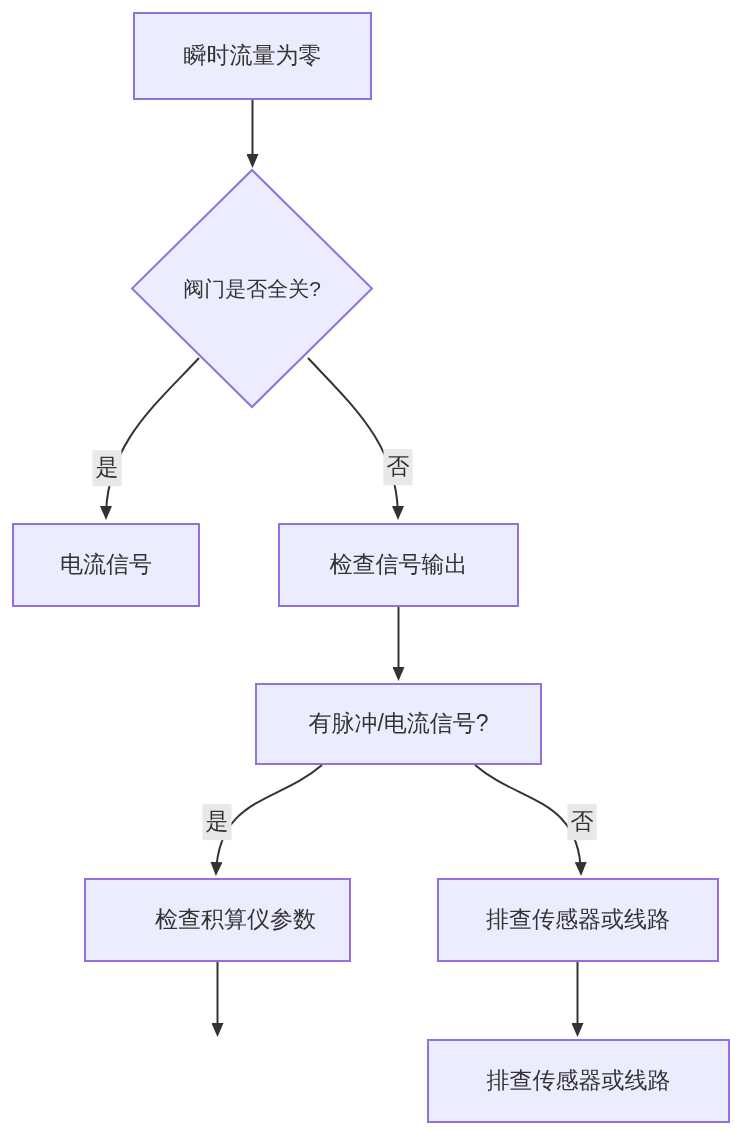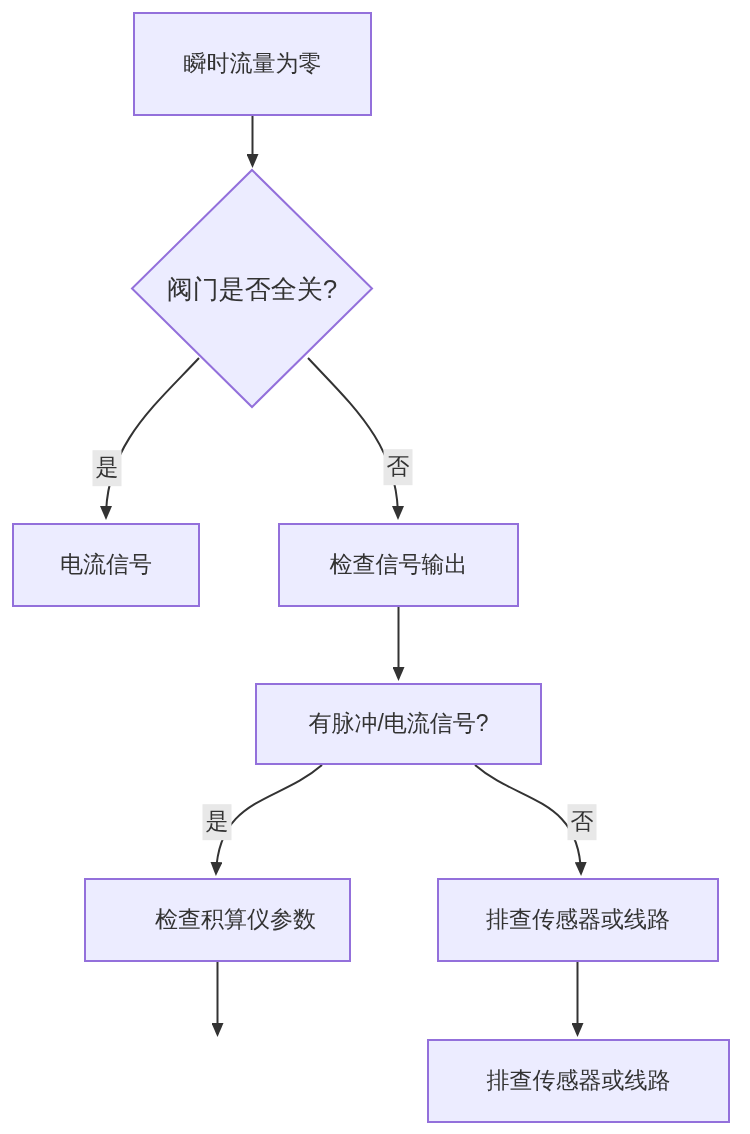--- a/index.html
+++ b/index.html
@@ -45,21 +45,21 @@
     font-size: 23px;
     line-height: 1.3;
   }
   .diamond-label {
     position: absolute;
     display: flex;
     align-items: center;
     justify-content: center;
     text-align: center;
     color: #333333;
-    font-size: 26px;
+    font-size: 21px;
     background: transparent;
   }
   .edge-label {
     position: absolute;
     transform: translate(-50%, -50%);
     background: #E8E8E8;
     color: #333333;
     font-size: 23px;
     line-height: 1.55;
     padding: 0 3px;
@@ -90,21 +90,21 @@
 
     <path class="edge-path" d="M475,765 C519,803 579,797 581,873" marker-end="url(#arrow)"></path>
 
     <path class="edge-path" d="M217.5,962 L217.5,1034" marker-end="url(#arrow)"></path>
 
     <path class="edge-path" d="M577.5,962 L577.5,1034" marker-end="url(#arrow)"></path>
 
     <polygon class="diamond-shape" points="252,170 372,288.5 252,407 132,288.5"></polygon>
   </svg>
 
-  <div class="node" style="left:133px; top:12px; width:239px; height:104px;">瞬时流量为零</div>
+  <div class="node" style="left:133px; top:12px; width:239px; height:88px;">瞬时流量为零</div>
 
   <div class="diamond-label" style="left:142px; top:268px; width:220px; height:42px;">阀门是否全关?</div>
 
   <div class="node" style="left:12px; top:523px; width:188px; height:84px;">电流信号</div>
 
   <div class="node" style="left:278px; top:523px; width:241px; height:84px;">检查信号输出</div>
 
   <div class="node" style="left:255px; top:683px; width:287px; height:82px;">有脉冲/电流信号?</div>
 
   <div class="node" style="left:84px; top:878px; width:267px; height:84px;padding-left:36px;">检查积算仪参数</div>

